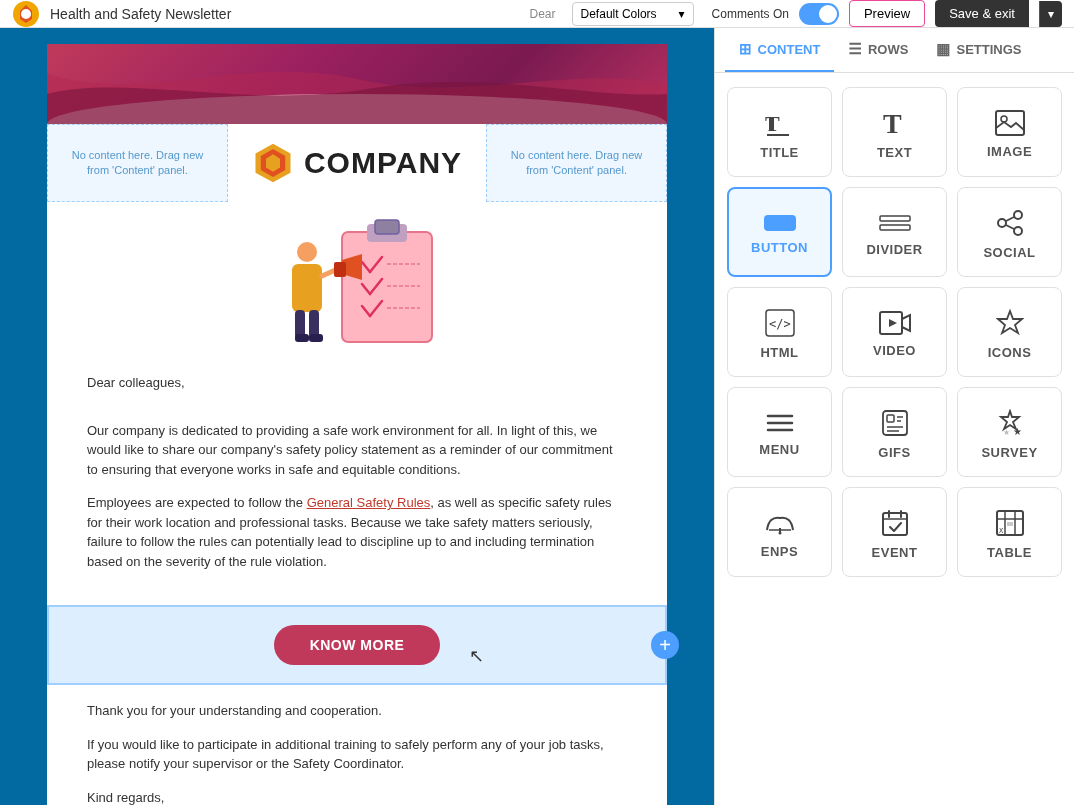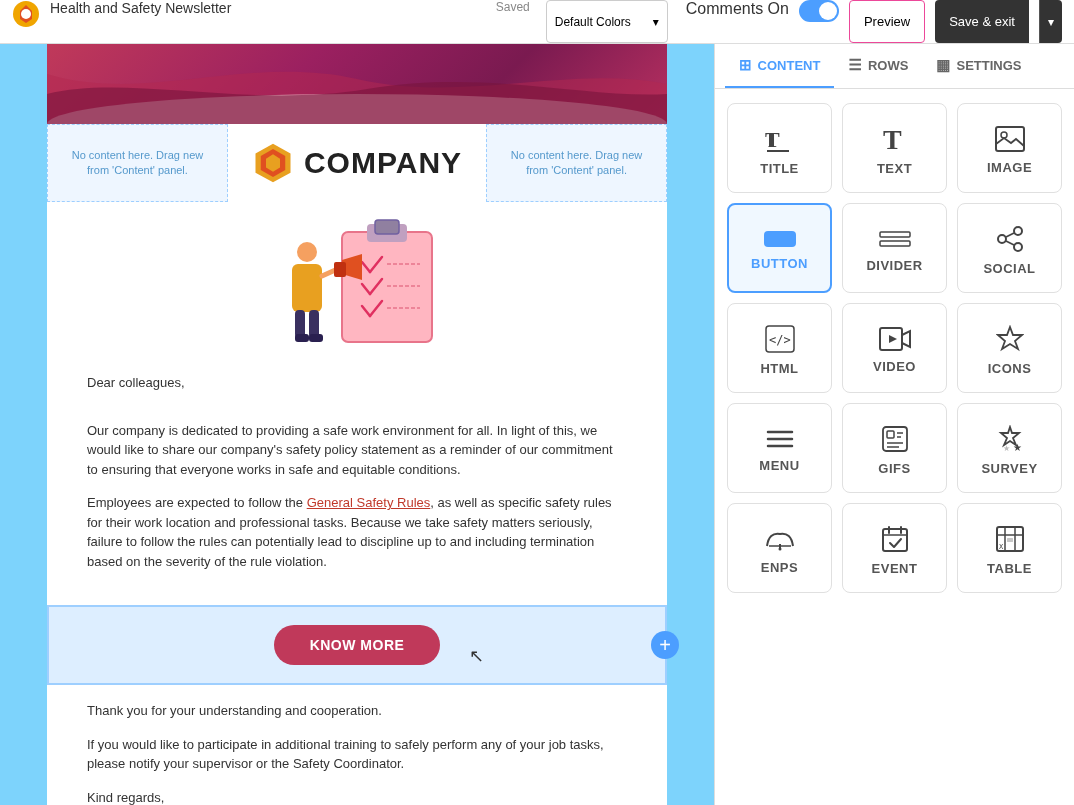--- a/index.html
+++ b/index.html
@@ -1,32 +1,32 @@
 <!DOCTYPE html>
 <html><head>
   <meta charset="utf-8">
   <style>
     * { box-sizing: border-box; margin: 0; padding: 0; }
     body { font-family: Arial, sans-serif; background: #f0f0f0; width: 1074px; height: 805px; overflow: hidden; display: flex; flex-direction: column; }
 
     
     .topbar {
-      display: flex; background: #fff;
-      height: 44px; padding: 0 12px; border-bottom: 1px solid #ddd;
+      display: flex; align-items: center; background: #fff;
+      height: 28px; padding: 0 12px; border-bottom: 1px solid #ddd;
       flex-shrink: 0; gap: 10px;
     }
     .topbar-logo { width: 28px; height: 28px; }
     .topbar-title { font-size: 14px; color: #333; flex: 1; }
     .topbar-saved { font-size: 12px; color: #888; margin-right: 6px; }
     .topbar-colors-btn {
       display: flex; align-items: center; border: 1px solid #ccc;
       border-radius: 4px; padding: 4px 8px; font-size: 12px; cursor: pointer;
       background: #fff; gap: 22px;
     }
-    .topbar-comments { font-size: 16px; color: #333; margin-left: 8px; }
+    .topbar-comments { font-size: 12px; color: #333; margin-left: 8px; }
     .toggle-switch {
       width: 40px; height: 22px; background: #4c9eff; border-radius: 11px;
       position: relative; cursor: pointer;
     }
     .toggle-switch::after {
       content: ''; position: absolute; width: 18px; height: 18px;
       background: #fff; border-radius: 50%; top: 2px; right: 2px;
     }
     .topbar-preview {
       border: 1px solid #ec4899; border-radius: 4px; padding: 5px 14px;
@@ -39,21 +39,21 @@
     .topbar-save-arrow {
       background: #333; color: #fff; border: none; border-left: 1px solid #555;
       border-radius: 0 4px 4px 0; padding: 6px 8px; font-size: 12px; cursor: pointer;
     }
 
     
     .main-area { display: flex; flex: 1; overflow: hidden; }
 
     
     .canvas-area {
-      flex: 1; background: #7dd3fc; overflow-y: auto; padding: 0;
+      flex: 1; background: #0369a1; overflow-y: auto; padding: 16px;
       display: flex; justify-content: flex-start;
     }
     .email-canvas {
       width: 620px; background: #fff; margin: 0 auto;
     }
 
     
     .email-header {
       background: linear-gradient(135deg, #c0395a 0%, #9b2060 40%, #7a1a50 70%, #b83060 100%);
       height: 80px; width: 100%; position: relative; overflow: hidden;
@@ -156,21 +156,21 @@
 </head>
 <body>
 
 <div class="topbar">
   <svg class="topbar-logo" viewBox="0 0 28 28">
     <circle cx="14" cy="14" r="13" fill="#f0a500"></circle>
     <polygon points="14,5 20,11 20,19 14,23 8,19 8,11" fill="#e05020"></polygon>
     <circle cx="14" cy="14" r="5" fill="#fff"></circle>
   </svg>
   <span class="topbar-title">Health and Safety Newsletter</span>
-  <span class="topbar-saved">Saved</span>
+  <span class="topbar-saved">Dear</span>
   <button class="topbar-colors-btn">
     <span>Default Colors</span>
     <span>▾</span>
   </button>
   <span class="topbar-comments">Comments On</span>
   <div class="toggle-switch"></div>
   <button class="topbar-preview">Preview</button>
   <button class="topbar-save">Save &amp; exit</button>
   <button class="topbar-save-arrow">▾</button>
 </div>

